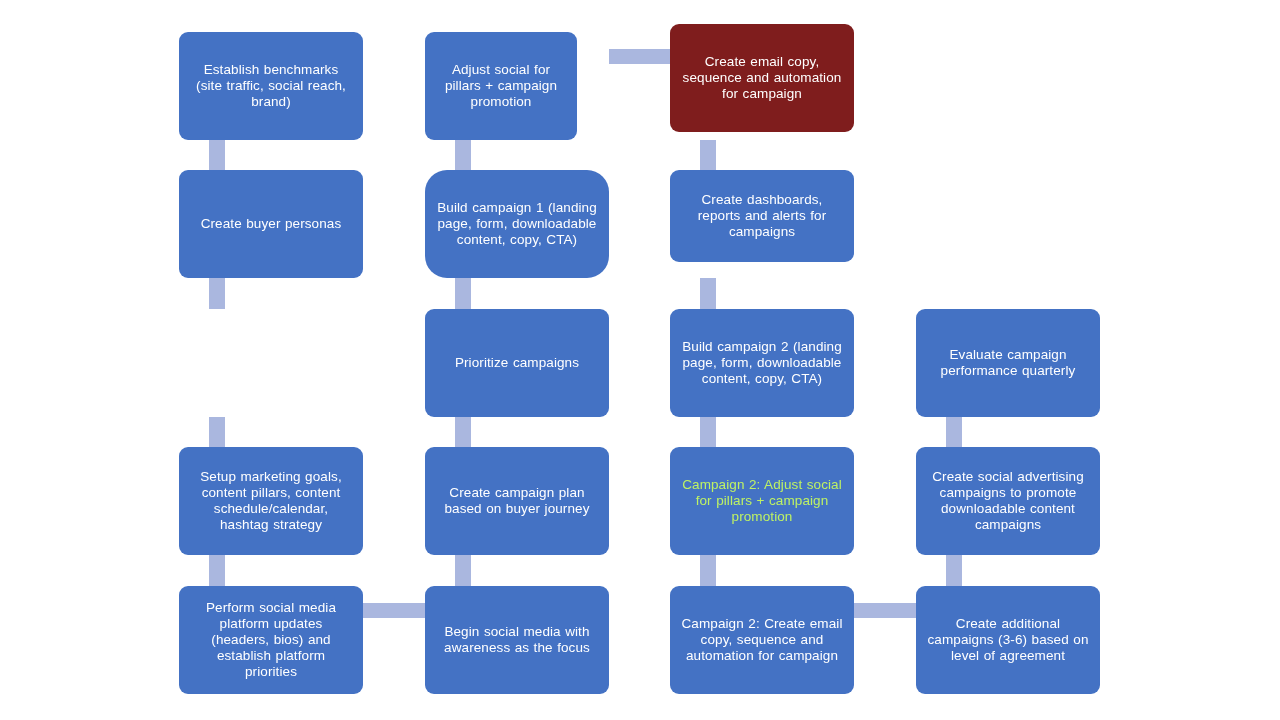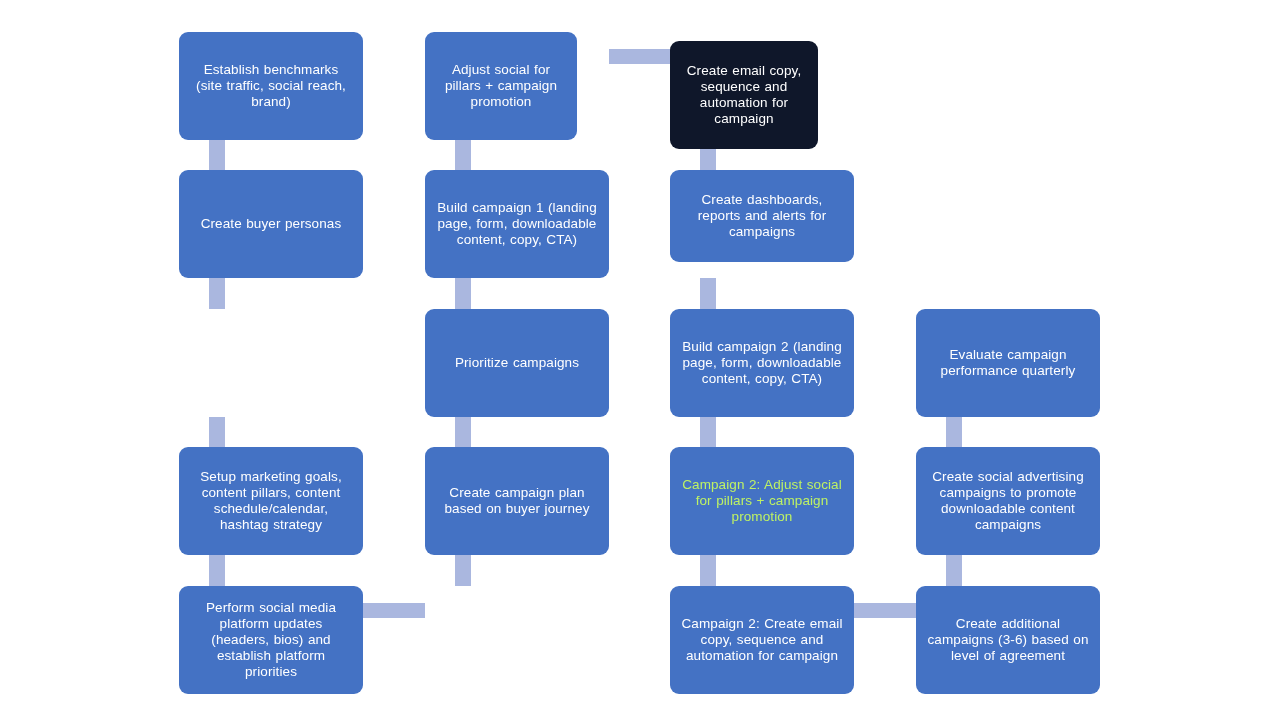--- a/index.html
+++ b/index.html
@@ -77,30 +77,33 @@
     </div>
     <div class="node" style="left: 179px; top: 447px; width: 184px; height: 108px; background: rgb(68, 114, 196); color: rgb(255, 255, 255);">
       <span>Setup marketing goals, content pillars, content schedule/calendar, hashtag strategy</span>
     </div>
     <div class="node" style="left: 179px; top: 586px; width: 184px; height: 108px; background: rgb(68, 114, 196); color: rgb(255, 255, 255);">
       <span>Perform social media platform updates (headers, bios) and establish platform priorities</span>
     </div>
     <div class="node" style="left: 425px; top: 32px; width: 152px; height: 108px; background: rgb(68, 114, 196); color: rgb(255, 255, 255);">
       <span>Adjust social for pillars + campaign promotion</span>
     </div>
-    <div class="node" style="left: 425px; top: 170px; width: 184px; height: 108px; background: rgb(68, 114, 196); color: rgb(255, 255, 255);">
+    <div class="node" style="left: 425px; top: 170px; width: 184px; height: 108px; background: rgb(68, 114, 196); color: rgb(255, 255, 255); border-radius: 22px;">
       <span>Build campaign 1 (landing page, form, downloadable content, copy, CTA)</span>
     </div>
     <div class="node" style="left: 425px; top: 309px; width: 184px; height: 108px; background: rgb(68, 114, 196); color: rgb(255, 255, 255);">
       <span>Prioritize campaigns</span>
     </div>
     <div class="node" style="left: 425px; top: 447px; width: 184px; height: 108px; background: rgb(68, 114, 196); color: rgb(255, 255, 255);">
       <span>Create campaign plan based on buyer journey</span>
     </div>
-    <div class="node" style="left: 670px; top: 41px; width: 148px; height: 108px; background: #0f172a; color: rgb(255, 255, 255);">
+    <div class="node" style="left: 425px; top: 586px; width: 184px; height: 108px; background: rgb(68, 114, 196); color: rgb(255, 255, 255);">
+      <span>Begin social media with awareness as the focus</span>
+    </div>
+    <div class="node" style="left: 670px; top: 24px; width: 184px; height: 108px; background: #7f1d1d; color: rgb(255, 255, 255);">
       <span>Create email copy, sequence and automation for campaign</span>
     </div>
     <div class="node" style="left: 670px; top: 170px; width: 184px; height: 92px; background: rgb(68, 114, 196); color: rgb(255, 255, 255);">
       <span>Create dashboards, reports and alerts for campaigns</span>
     </div>
     <div class="node" style="left: 670px; top: 309px; width: 184px; height: 108px; background: rgb(68, 114, 196); color: rgb(255, 255, 255);">
       <span>Build campaign 2 (landing page, form, downloadable content, copy, CTA)</span>
     </div>
     <div class="node" style="left: 670px; top: 447px; width: 184px; height: 108px; background: rgb(68, 114, 196); color: #bef264;">
       <span>Campaign 2: Adjust social for pillars + campaign promotion</span>

